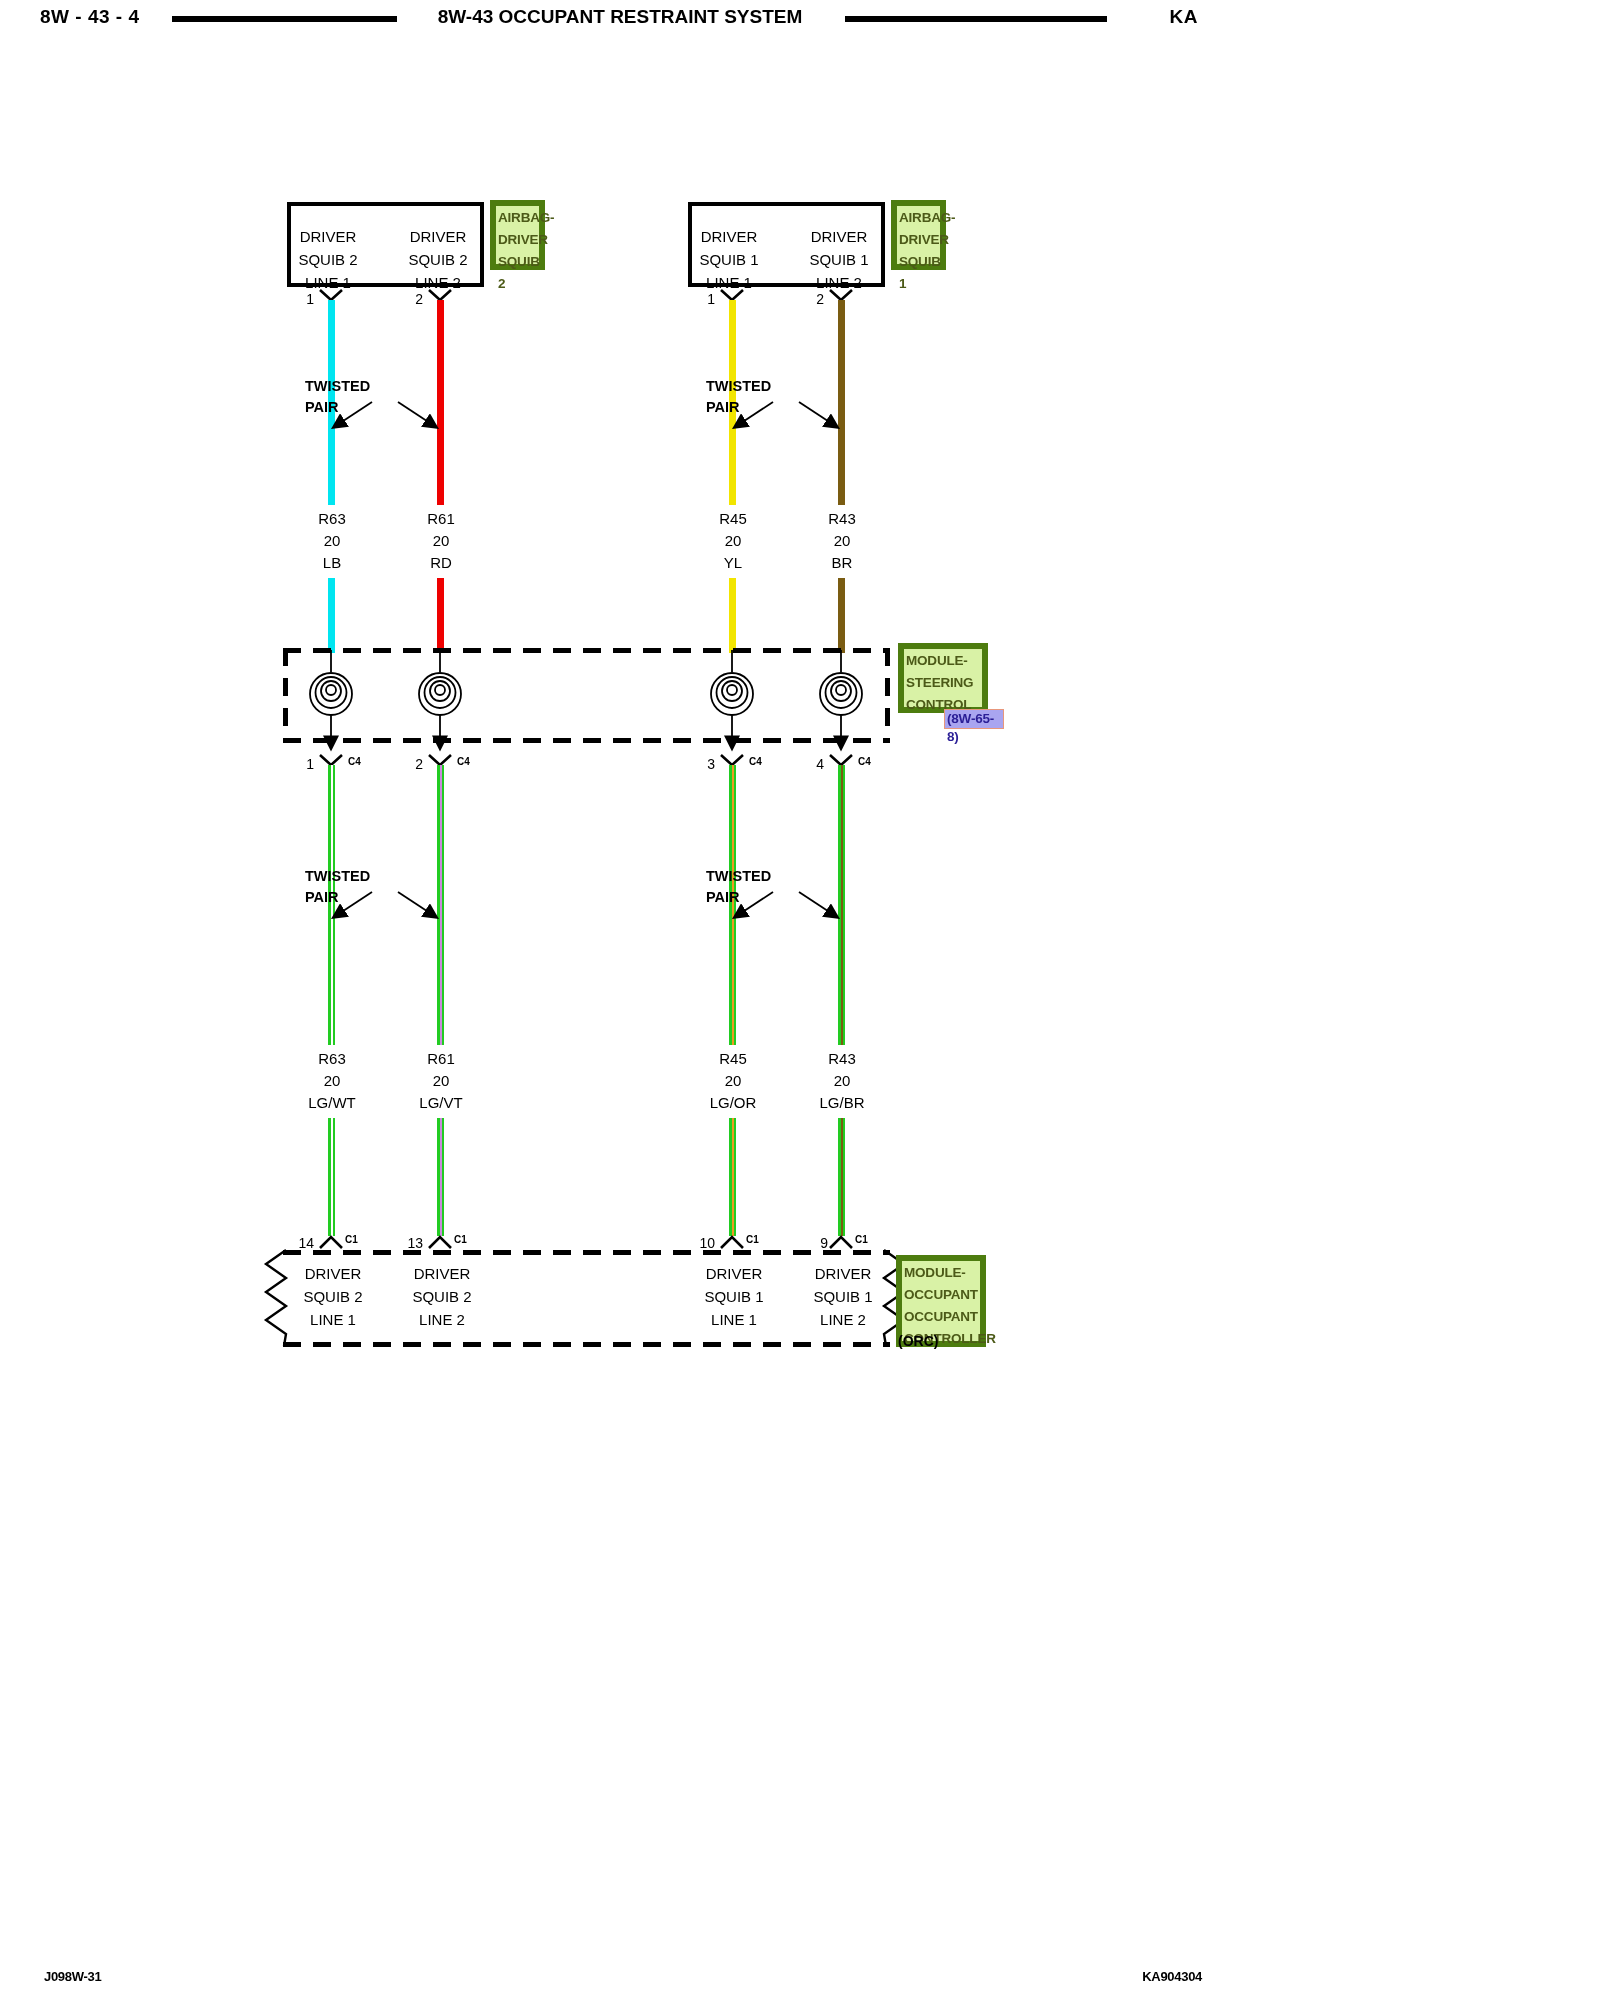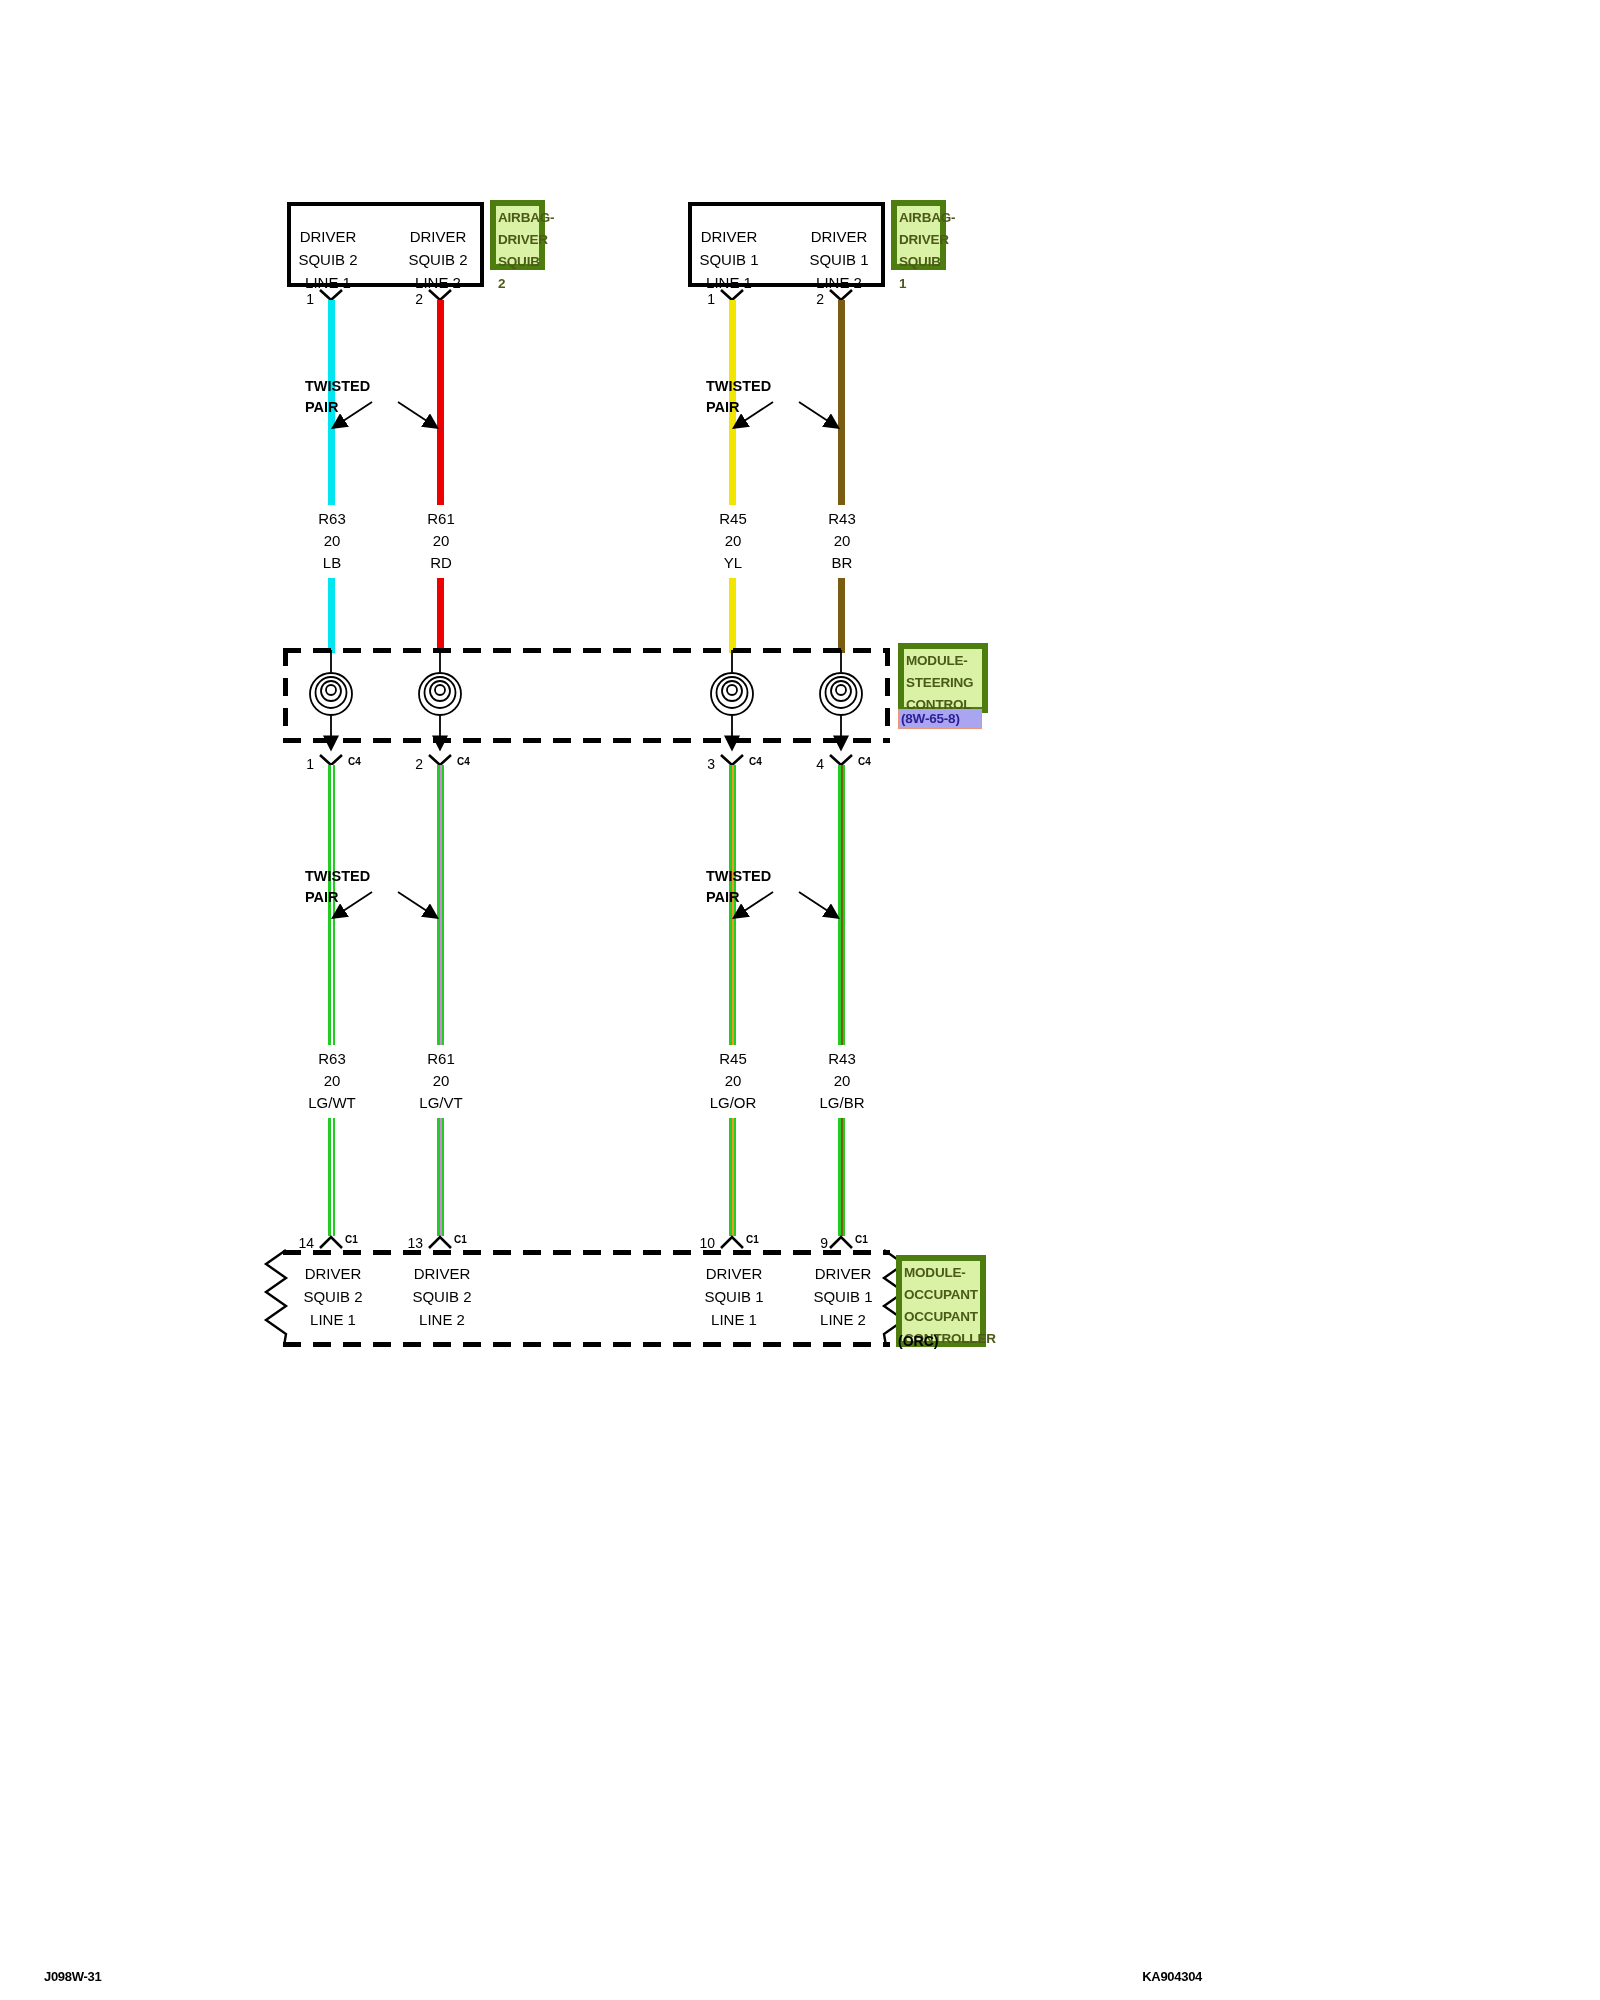--- a/index.html
+++ b/index.html
@@ -57,20 +57,27 @@
       repeating-linear-gradient(to bottom,#000 0 18px,transparent 18px 30px) left top/5px 100% no-repeat,
       repeating-linear-gradient(to bottom,#000 0 18px,transparent 18px 30px) right top/5px 100% no-repeat;}
   .dashline{position:absolute;height:5px;
     background:repeating-linear-gradient(to right,#000 0 18px,transparent 18px 30px);}
 </style>
 </head>
 <body>
 
 <div class="page">
 
+  <div class="hdr">
+    <div class="hdr-left">8W - 43 - 4</div>
+    <div class="hdr-rule-a"></div>
+    <div class="hdr-title">8W-43 OCCUPANT RESTRAINT SYSTEM</div>
+    <div class="hdr-rule-b"></div>
+    <div class="hdr-right">KA</div>
+  </div>
 
   <div class="compbox" style="left:287px;top:202px;width:197px;height:85px;"></div>
   <div class="compcol" style="left:292px;top:225px;width:72px;">
     <div>DRIVER</div>
     <div>SQUIB 2</div>
     <div>LINE 1</div>
   </div>
   <div class="compcol" style="left:402px;top:225px;width:72px;">
     <div>DRIVER</div>
     <div>SQUIB 2</div>
@@ -200,21 +207,21 @@
     <line x1="541" y1="0" x2="541" y2="22" stroke="#000" stroke-width="1.8"></line>
     <use href="#coil" x="0" y="0" transform="translate(541,44)"></use>
     <line x1="541" y1="65" x2="541" y2="98" stroke="#000" stroke-width="1.8" marker-end="url(#ahd)"></line>
   </svg>
 
   <div class="hl" style="left:898px;top:643px;width:90px;height:70px;">
     <div>MODULE-</div>
     <div>STEERING</div>
     <div>CONTROL</div>
   </div>
-  <div class="lnk" style="left:898px;top:709px;width:84px;height:20px;">(8W-65-8)</div>
+  <div class="lnk" style="left:944px;top:709px;width:60px;height:20px;">(8W-65-8)</div>
 
   <div class="pinnum" style="left:296px;top:756px;width:18px;">1</div>
   <svg class="pinY" style="left:318px;top:754px;" viewBox="0 0 26 15">
     <path d="M2 1 L13 11 L24 1" fill="none" stroke="#000" stroke-width="2.6"></path>
   </svg>
   <div class="pinlab" style="left:348px;top:756px;">C4</div>
 
   <div class="pinnum" style="left:405px;top:756px;width:18px;">2</div>
   <svg class="pinY" style="left:427px;top:754px;" viewBox="0 0 26 15">
     <path d="M2 1 L13 11 L24 1" fill="none" stroke="#000" stroke-width="2.6"></path>

